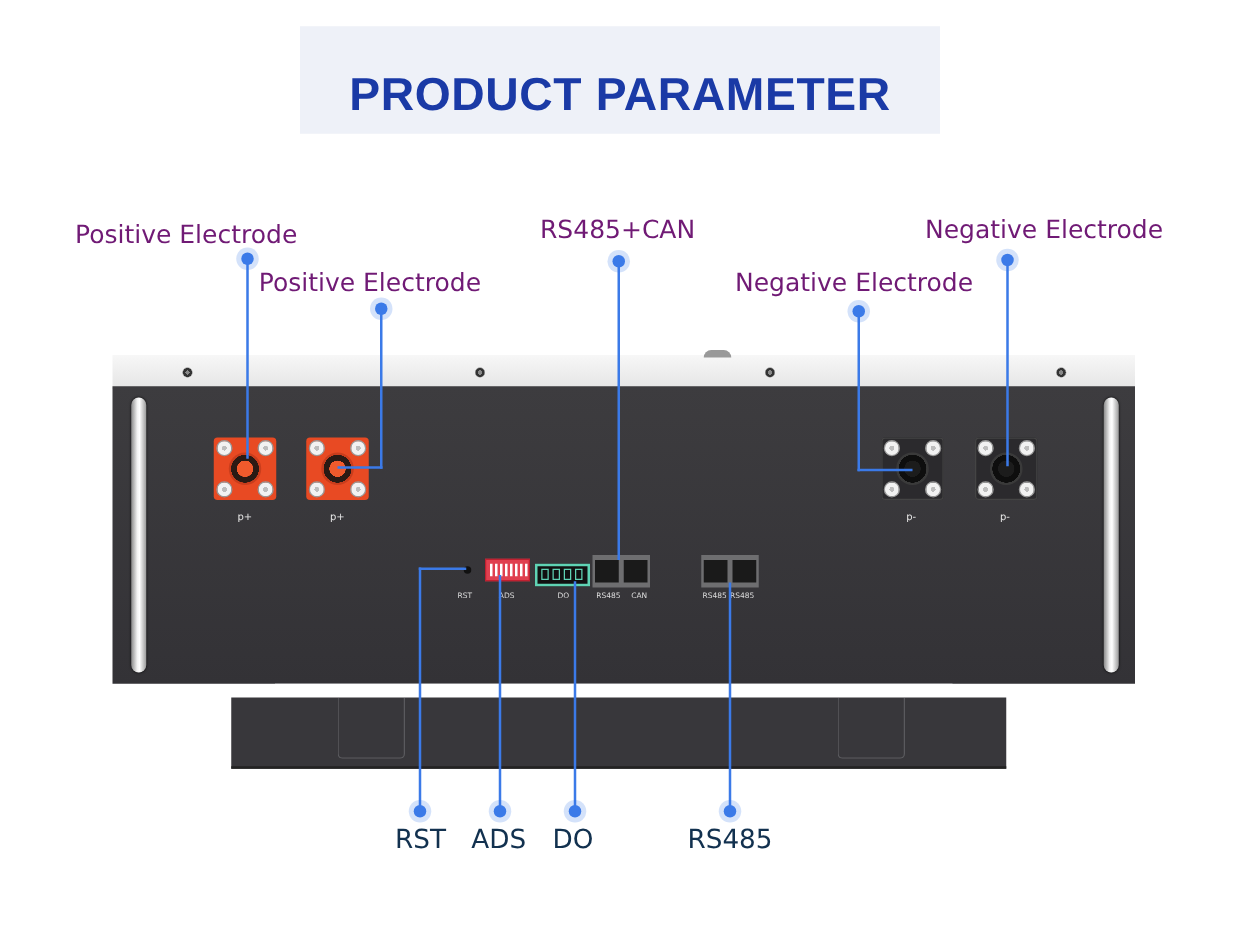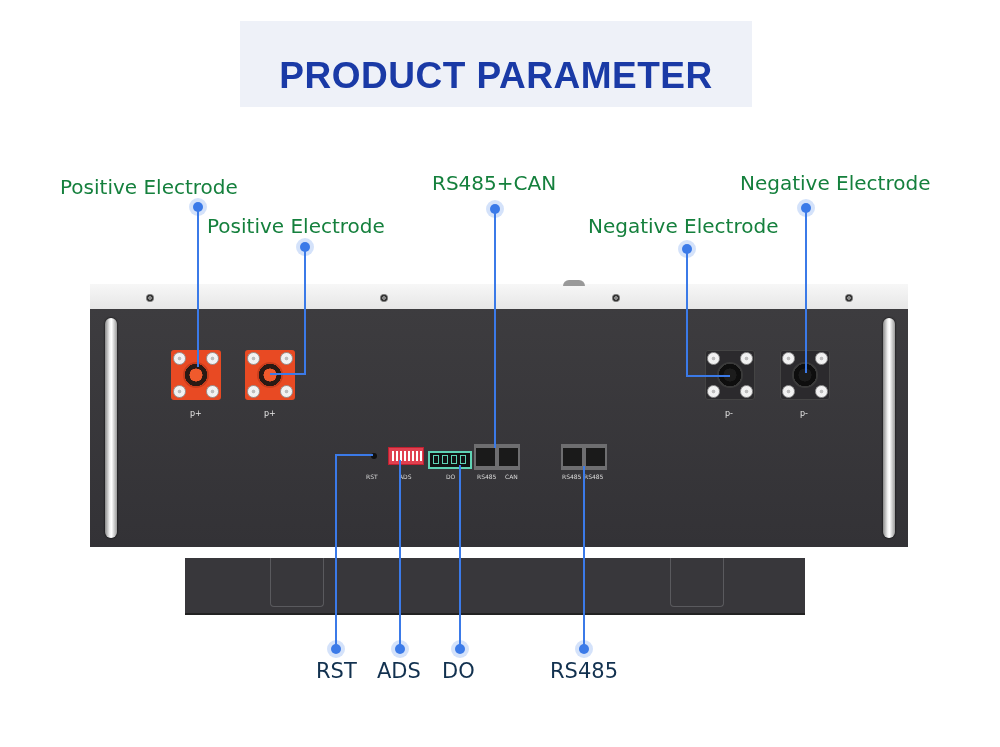--- a/index.html
+++ b/index.html
@@ -1,19 +1,19 @@
 <!DOCTYPE html>
 <html><head>
 <meta charset="utf-8">
 <style>
   html,body{margin:0;padding:0;}
   body{width:1000px;height:747px;position:relative;overflow:hidden;background:#ffffff;font-family:"DejaVu Sans",sans-serif;}
   .title-box{position:absolute;left:240px;top:21px;width:512px;height:86px;background:#eef1f8;}
   .title-text{position:absolute;left:0;right:0;top:34px;text-align:center;font-family:"Liberation Sans",sans-serif;font-weight:bold;font-size:37px;color:#1a3aa6;letter-spacing:0.5px;}
-  .callout{position:absolute;font-family:"DejaVu Sans",sans-serif;font-size:20px;color:#15803d;white-space:nowrap;}
+  .callout{position:absolute;font-family:"DejaVu Sans",sans-serif;font-size:20px;color:#701a75;white-space:nowrap;}
   .bottom-label{position:absolute;font-family:"DejaVu Sans",sans-serif;font-size:21px;color:#12314f;white-space:nowrap;}
   
   .top-plate{position:absolute;left:90px;top:284px;width:818px;height:26px;background:linear-gradient(#f7f7f7,#e6e6e6);border-bottom:1px solid #cfcfcf;}
   .screw{position:absolute;width:8px;height:8px;border-radius:50%;background:radial-gradient(circle,#888 0 30%,#333 31% 60%,#777 61%);}
   .knob{position:absolute;left:563px;top:280px;width:22px;height:6px;border-radius:6px 6px 0 0;background:#999;}
   .front-panel{position:absolute;left:90px;top:309px;width:818px;height:238px;background:linear-gradient(#3d3c3f,#333236);}
   .handle{position:absolute;width:12px;height:220px;border-radius:6px;background:linear-gradient(90deg,#8a8a8a,#f3f3f3 40%,#ffffff 55%,#9a9a9a);box-shadow:0 0 2px #000;}
   .base{position:absolute;left:185px;top:558px;width:620px;height:55px;background:#38373b;border-bottom:2px solid #222;}
   .base-gap{position:absolute;left:220px;top:547px;width:542px;height:10px;background:#ffffff;}
   .foot{position:absolute;width:52px;height:48px;border:1px solid #5a5a5e;border-top:none;border-radius:0 0 4px 4px;top:558px;}

